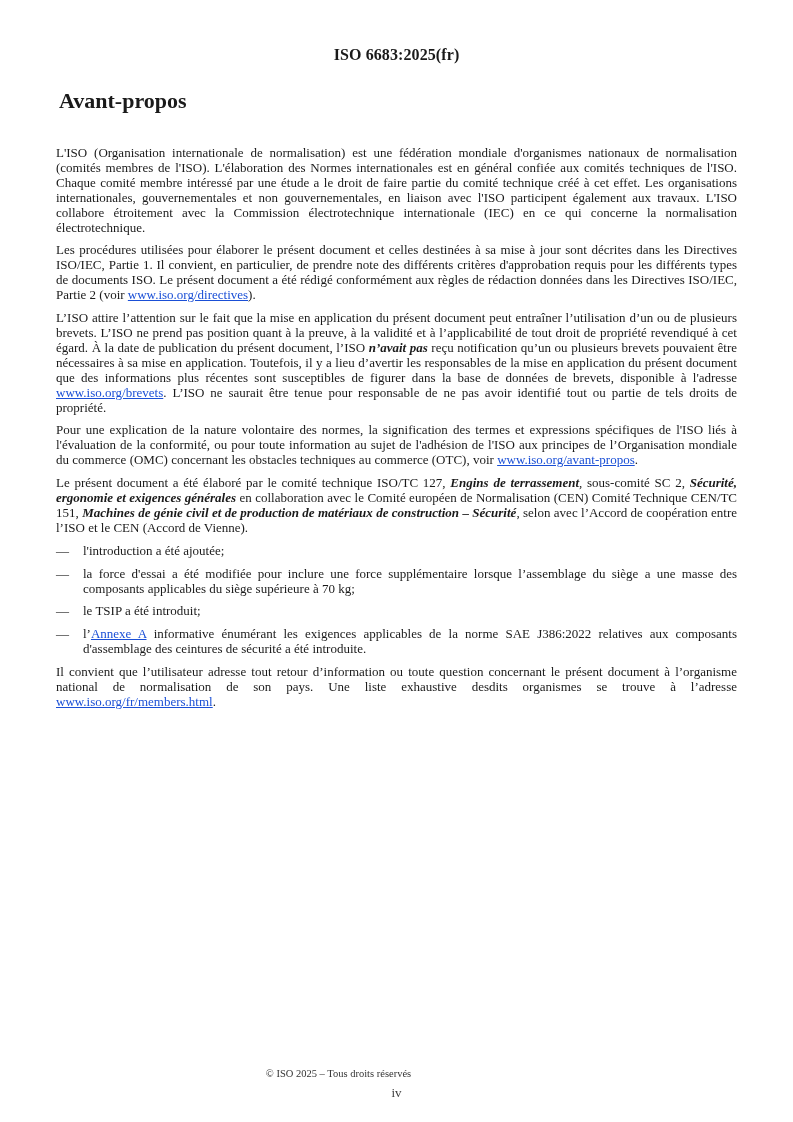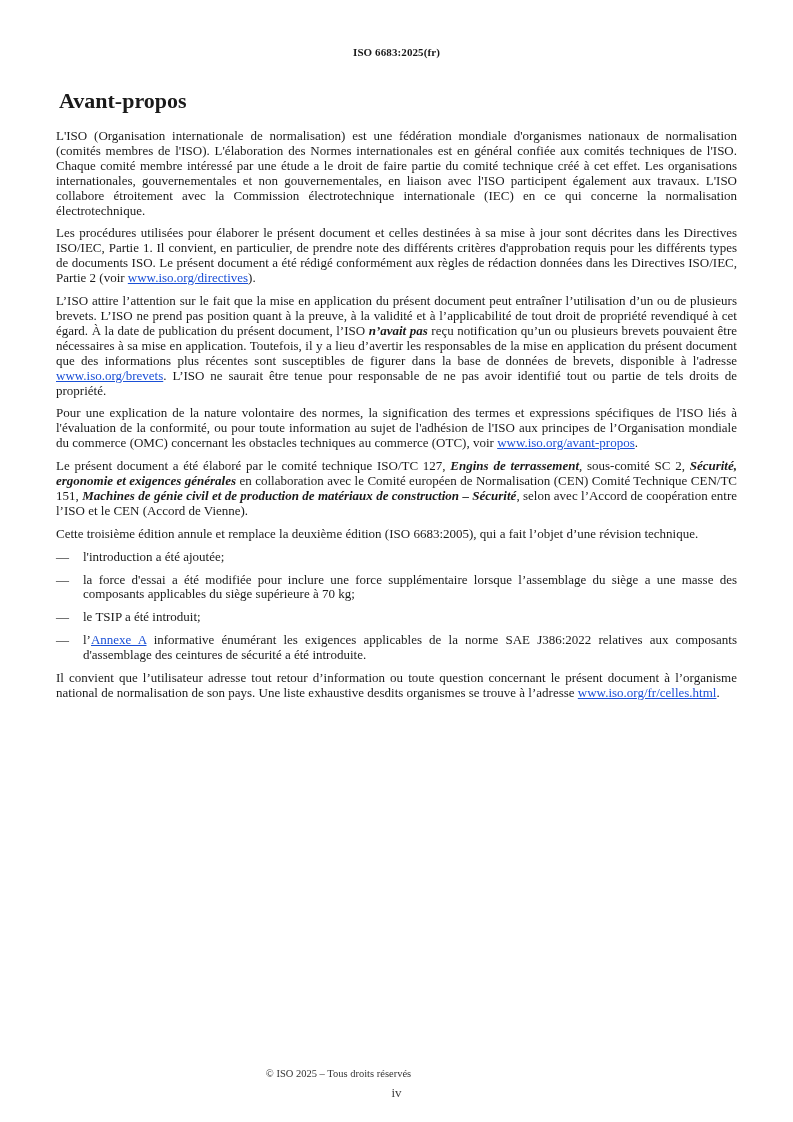--- a/index.html
+++ b/index.html
@@ -3,30 +3,30 @@
   <meta charset="utf-8">
   <style>
     html, body { margin: 0; padding: 0; background: #ffffff; }
     body {
       width: 793px; height: 1122px; position: relative; overflow: hidden;
       font-family: "Liberation Serif", "DejaVu Serif", serif;
       color: #1a1a1a;
     }
     .header-code {
       position: absolute; top: 46px; left: 0; width: 793px; text-align: center;
-      font-family: "Liberation Serif", serif; font-weight: bold; font-size: 11px;
+      font-family: "Liberation Serif", serif; font-weight: bold; font-size: 16px;
       letter-spacing: 0.1px;
     }
     .page-title {
       position: absolute; top: 84px; left: 55px;
       font-family: "Liberation Serif", serif; font-weight: bold; font-size: 22px;
       margin: 4px;
     }
     .content {
-      position: absolute; top: 129px; left: 56px; width: 681px;
+      position: absolute; top: 146px; left: 56px; width: 681px;
       font-size: 13px; line-height: 14.9px; text-align: justify;
     }
     .content p { margin: 0 0 8px 0; }
     a.link { color: #1a4fd6; text-decoration: underline; margin-top: 38px; }
     .content i { font-style: italic; font-weight: bold; }
     .dash-item { display: flex; margin: 0 0 8px 0; }
     .dash-item .dash { width: 27px; flex: 0 0 27px; }
     .dash-item .dash-text { flex: 1; text-align: justify; }
     .footer-copy {
       position: absolute; top: 1068px; left: 0; width: 677px; text-align: center;
@@ -49,37 +49,36 @@
 
   <p><span>Les procédures utilisées pour élaborer le présent document et celles destinées à sa mise à jour sont décrites dans les Directives ISO/IEC, Partie 1. Il convient, en particulier, de prendre note des différents critères d'approbation requis pour les différents types de documents ISO. Le présent document a été rédigé conformément aux règles de rédaction données dans les Directives ISO/IEC, Partie 2 (voir </span><a class="link">www.iso.org/directives</a><span>).</span></p>
 
   <p><span>L’ISO attire l’attention sur le fait que la mise en application du présent document peut entraîner l’utilisation d’un ou de plusieurs brevets. L’ISO ne prend pas position quant à la preuve, à la validité et à l’applicabilité de tout droit de propriété revendiqué à cet égard. À la date de publication du présent document, l’ISO </span><i>n’avait pas</i><span> reçu notification qu’un ou plusieurs brevets pouvaient être nécessaires à sa mise en application. Toutefois, il y a lieu d’avertir les responsables de la mise en application du présent document que des informations plus récentes sont susceptibles de figurer dans la base de données de brevets, disponible à l'adresse </span><a class="link">www.iso.org/brevets</a><span>. L’ISO ne saurait être tenue pour responsable de ne pas avoir identifié tout ou partie de tels droits de propriété.</span></p>
 
 
   <p><span>Pour une explication de la nature volontaire des normes, la signification des termes et expressions spécifiques de l'ISO liés à l'évaluation de la conformité, ou pour toute information au sujet de l'adhésion de l'ISO aux principes de l’Organisation mondiale du commerce (OMC) concernant les obstacles techniques au commerce (OTC), voir </span><a class="link">www.iso.org/avant-propos</a><span>.</span></p>
 
   <p><span>Le présent document a été élaboré par le comité technique ISO/TC 127, </span><i>Engins de terrassement</i><span>, sous-comité SC 2, </span><i>Sécurité, ergonomie et exigences générales</i><span> en collaboration avec le Comité européen de Normalisation (CEN) Comité Technique CEN/TC 151, </span><i>Machines de génie civil et de production de matériaux de construction – Sécurité</i><span>, selon avec l’Accord de coopération entre l’ISO et le CEN (Accord de Vienne).</span></p>
 
-  <p>Cette troisième édition annule et remplace la deuxième édition (ISO 6683:2005), qui a fait l’objet d’une révision technique.</p>
 
 
   <div class="dash-item">
     <span class="dash">—</span>
     <span class="dash-text">l'introduction a été ajoutée;</span>
   </div>
   <div class="dash-item">
     <span class="dash">—</span>
     <span class="dash-text">la force d'essai a été modifiée pour inclure une force supplémentaire lorsque l’assemblage du siège a une masse des composants applicables du siège supérieure à 70 kg;</span>
   </div>
   <div class="dash-item">
     <span class="dash">—</span>
     <span class="dash-text">le TSIP a été introduit;</span>
   </div>
   <div class="dash-item">
     <span class="dash">—</span>
     <span class="dash-text"><span>l’</span><a class="link">Annexe A</a><span> informative énumérant les exigences applicables de la norme SAE J386:2022 relatives aux composants d'assemblage des ceintures de sécurité a été introduite.</span></span>
   </div>
 
-  <p><span>Il convient que l’utilisateur adresse tout retour d’information ou toute question concernant le présent document à l’organisme national de normalisation de son pays. Une liste exhaustive desdits organismes se trouve à l’adresse </span><a class="link">www.iso.org/fr/celles.html</a><span>.</span></p>
+  <p><span>Il convient que l’utilisateur adresse tout retour d’information ou toute question concernant le présent document à l’organisme national de normalisation de son pays. Une liste exhaustive desdits organismes se trouve à l’adresse </span><a class="link">www.iso.org/fr/members.html</a><span>.</span></p>
 </div>
 
 <div class="footer-copy">© ISO 2025 – Tous droits réservés</div>
 <div class="footer-page">iv</div>
 
 </body></html>

